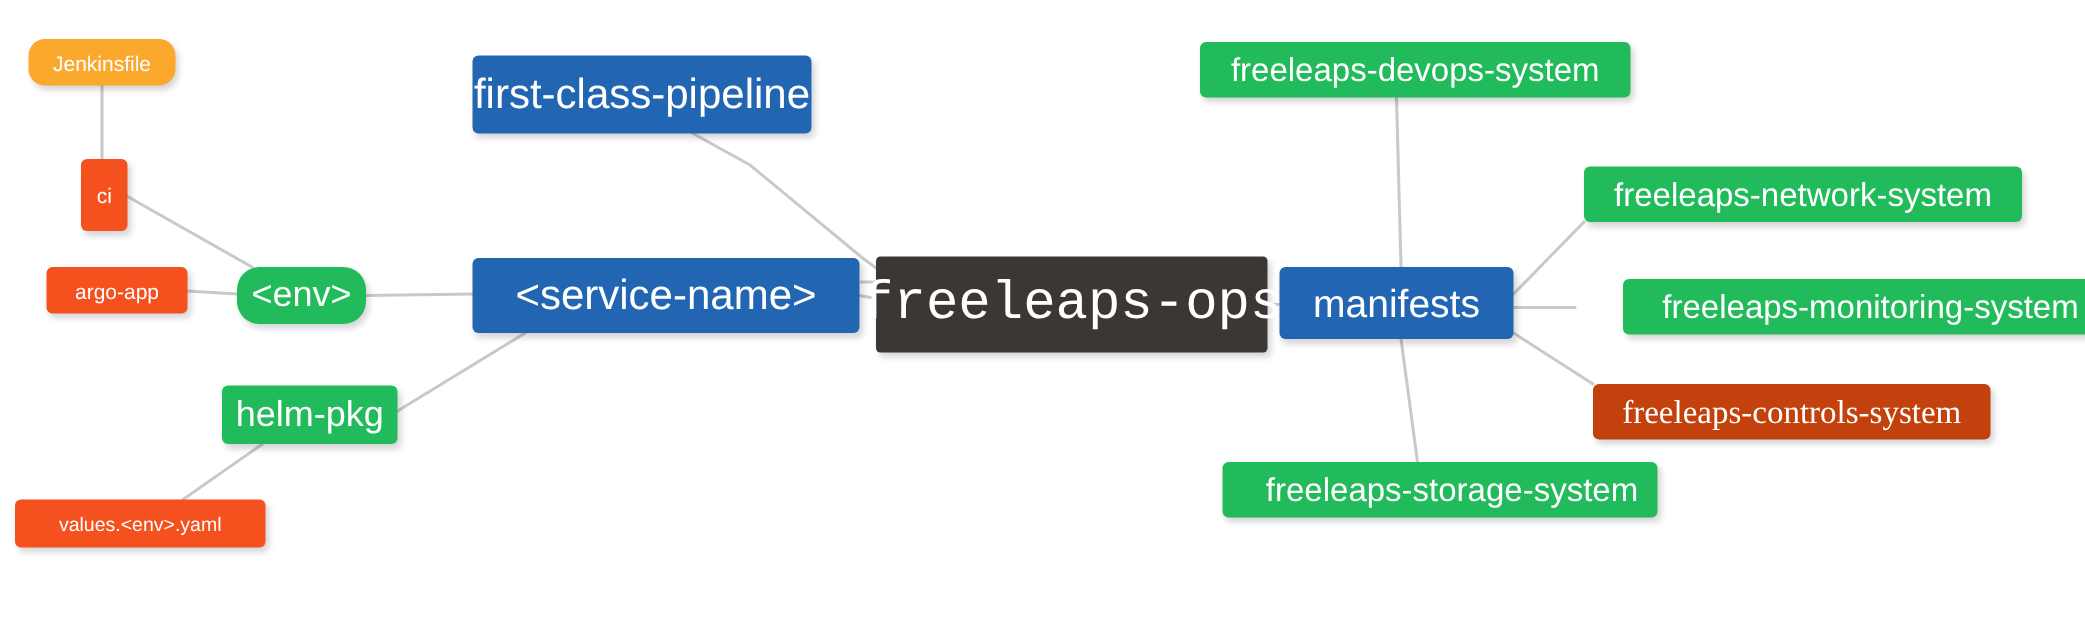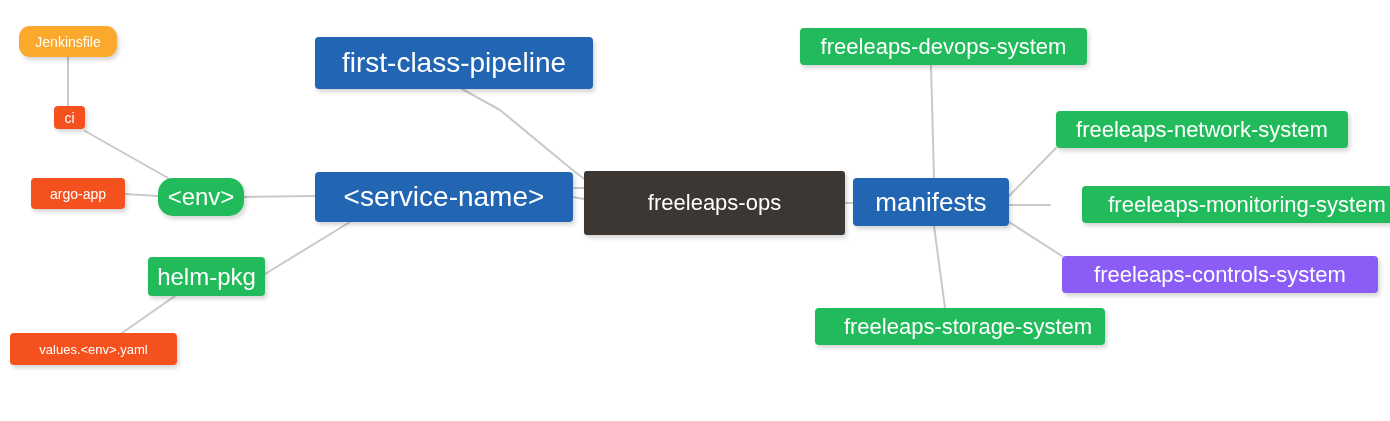--- a/index.html
+++ b/index.html
@@ -40,22 +40,23 @@
     letter-spacing: 0px;
     z-index: 2;
   }
   .node-label {
     display: block;
     color: #ffffff;
   }
   
   .lv-root {
     background: #3c3733;
-    font-size: 22px;
+    font-size: 36px;
     border-radius: 3px;
+    font-family: Liberation Mono, monospace;
   }
   .lv-blue-big {
     background: #2266b3;
     font-size: 28px;
   }
   .lv-blue-mid {
     background: #2266b3;
     font-size: 26px;
   }
   .lv-green-big {
@@ -97,56 +98,56 @@
       <polyline points="934,178 931,65" fill="none" stroke="#c9c9c9" stroke-width="2" stroke-linecap="round" stroke-linejoin="round"></polyline>
       <polyline points="1009,196 1056,148" fill="none" stroke="#c9c9c9" stroke-width="2" stroke-linecap="round" stroke-linejoin="round"></polyline>
       <polyline points="1009,205 1050,205" fill="none" stroke="#c9c9c9" stroke-width="2" stroke-linecap="round" stroke-linejoin="round"></polyline>
       <polyline points="1009,222 1062,256" fill="none" stroke="#c9c9c9" stroke-width="2" stroke-linecap="round" stroke-linejoin="round"></polyline>
       <polyline points="934,226 945,308" fill="none" stroke="#c9c9c9" stroke-width="2" stroke-linecap="round" stroke-linejoin="round"></polyline>
     </svg>
   <div id="node-layer">
       <div class="node lv-root" style="left: 584px; top: 171px; width: 261px; height: 64px; background: rgb(60, 55, 51);">
         <span class="node-label">freeleaps-ops</span>
       </div>
-      <div class="node lv-blue-big" style="left: 315px; top: 37px; width: 278px; height: 52px; background: rgb(34, 102, 179);">
+      <div class="node lv-blue-big" style="left: 315px; top: 37px; width: 226px; height: 52px; background: rgb(34, 102, 179);">
         <span class="node-label">first-class-pipeline</span>
       </div>
       <div class="node lv-blue-big" style="left: 315px; top: 172px; width: 258px; height: 50px; background: rgb(34, 102, 179);">
         <span class="node-label">&lt;service-name&gt;</span>
       </div>
       <div class="node lv-blue-mid" style="left: 853px; top: 178px; width: 156px; height: 48px; background: rgb(34, 102, 179);">
         <span class="node-label">manifests</span>
       </div>
       <div class="node lv-green-mid" style="left: 158px; top: 178px; width: 86px; height: 38px; background: rgb(34, 187, 91); border-radius: 15px;">
         <span class="node-label">&lt;env&gt;</span>
       </div>
       <div class="node lv-green-mid" style="left: 148px; top: 257px; width: 117px; height: 39px; background: rgb(34, 187, 91);">
         <span class="node-label">helm-pkg</span>
       </div>
       <div class="node lv-orange" style="left: 19px; top: 26px; width: 98px; height: 31px; background: rgb(251, 169, 44);">
         <span class="node-label">Jenkinsfile</span>
       </div>
-      <div class="node lv-red" style="left: 54px; top: 106px; width: 31px; height: 23px; background: rgb(245, 81, 31);">
+      <div class="node lv-red" style="left: 54px; top: 106px; width: 31px; height: 48px; background: rgb(245, 81, 31);">
         <span class="node-label">ci</span>
       </div>
       <div class="node lv-red" style="left: 31px; top: 178px; width: 94px; height: 31px; background: rgb(245, 81, 31);">
         <span class="node-label">argo-app</span>
       </div>
       <div class="node lv-red-sm" style="left: 10px; top: 333px; width: 167px; height: 32px; background: rgb(245, 81, 31);">
         <span class="node-label">values.&lt;env&gt;.yaml</span>
       </div>
       <div class="node lv-green-big" style="left: 800px; top: 28px; width: 287px; height: 37px; background: rgb(34, 187, 91);">
         <span class="node-label">freeleaps-devops-system</span>
       </div>
       <div class="node lv-green-big" style="left: 1056px; top: 111px; width: 292px; height: 37px; background: rgb(34, 187, 91);">
         <span class="node-label">freeleaps-network-system</span>
       </div>
       <div class="node lv-green-big" style="left: 1050px; top: 186px; width: 330px; height: 37px; background: rgb(34, 187, 91); margin-left: 32px;">
         <span class="node-label">freeleaps-monitoring-system</span>
       </div>
-      <div class="node lv-green-big" style="left: 1062px; top: 256px; width: 316px; height: 37px; background: #8b5cf6;">
+      <div class="node lv-green-big" style="left: 1062px; top: 256px; width: 265px; height: 37px; background: #c2410c; font-family: Liberation Serif, serif;">
         <span class="node-label">freeleaps-controls-system</span>
       </div>
       <div class="node lv-green-big" style="left: 815px; top: 308px; width: 290px; height: 37px; background: rgb(34, 187, 91); padding-left: 16px;">
         <span class="node-label">freeleaps-storage-system</span>
       </div>
     </div>
 </div>
 
 </body></html>

